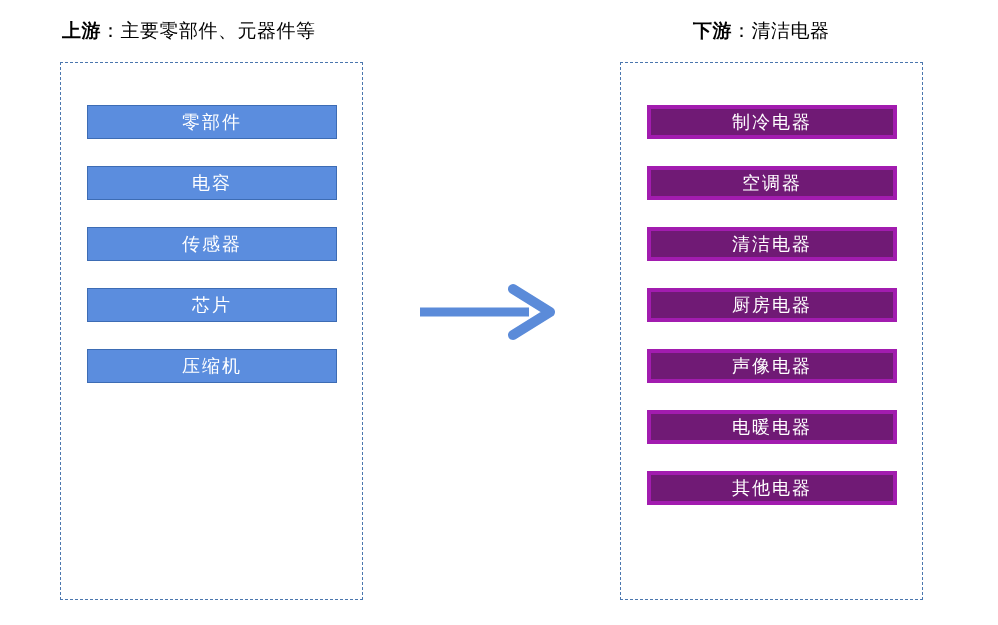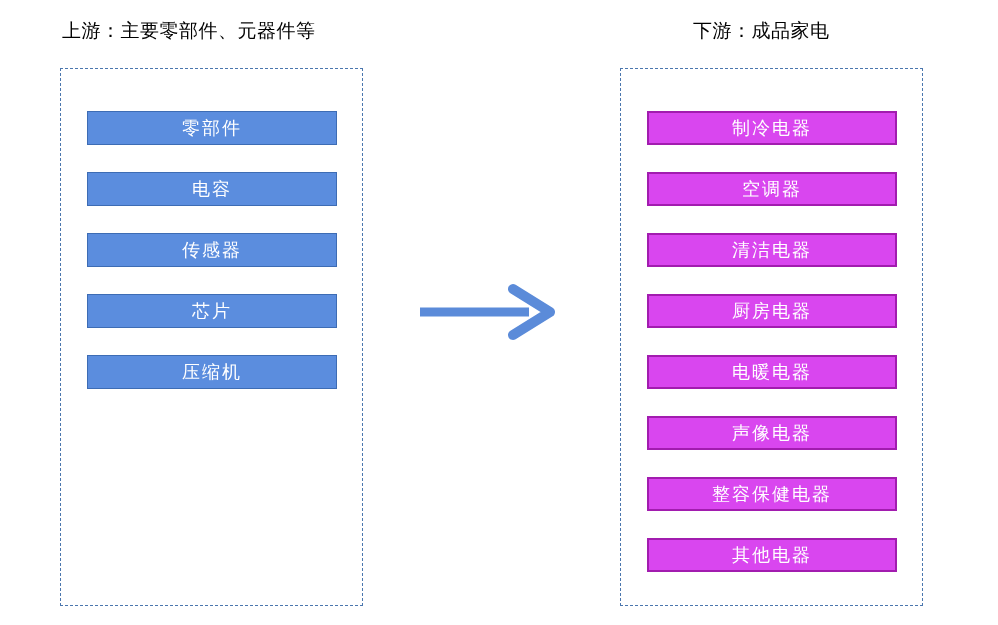--- a/index.html
+++ b/index.html
@@ -16,27 +16,27 @@
     overflow: hidden;
   }
   .title {
     position: absolute;
     top: 18px;
     font-size: 19px;
     color: #000000;
     white-space: nowrap;
     letter-spacing: 0.5px;
   }
-  .title b { font-weight: normal; text-align: right; }
+  .title b { font-weight: bold; text-align: right; }
   .left-title  { left: 62px; }
   .right-title { left: 693px; }
 
   .panel {
     position: absolute;
-    top: 68px;
+    top: 62px;
     width: 303px;
     height: 538px;
     border: 1px dashed #4A76AE;
     box-sizing: border-box;
     display: flex;
     flex-direction: column;
     gap: 27px;
     padding: 42px 0 0 26px;
   }
   .left-panel  { left: 60px; }
@@ -52,62 +52,61 @@
     color: #ffffff;
     font-size: 18px;
     letter-spacing: 2px;
     flex: 0 0 auto;
   }
   .box.up {
     background: #5B8DDE;
     border: 1px solid #3D6CB4;
   }
   .box.down {
-    background: #d946ef;
-    border: 2px solid #a21caf;
+    background: #701a75;
+    border: 4px solid #a21caf;
   }
 
   .arrow {
     position: absolute;
     left: 417px;
     top: 283px;
     width: 138px;
     height: 58px;
   }
 </style>
 </head>
 <body>
 
 <div class="stage">
 
   <div class="title left-title">
     <b>上游</b><span>：主要零部件、元器件等</span>
   </div>
 
   <div class="title right-title">
-    <b>下游</b><span>：成品家电</span>
+    <b>下游</b><span>：清洁电器</span>
   </div>
 
   <div class="panel left-panel">
     <div class="box up">零部件</div>
     <div class="box up">电容</div>
     <div class="box up">传感器</div>
     <div class="box up">芯片</div>
     <div class="box up">压缩机</div>
   </div>
 
   <svg class="arrow" viewBox="0 0 138 58" xmlns="http://www.w3.org/2000/svg">
     <line x1="3" y1="29" x2="112" y2="29" stroke="#5B8BD9" stroke-width="9" stroke-linecap="butt"></line>
     <polyline points="96,6 133,29 96,52" fill="none" stroke="#5B8BD9" stroke-width="10" stroke-linecap="round" stroke-linejoin="round"></polyline>
   </svg>
 
   <div class="panel right-panel">
     <div class="box down">制冷电器</div>
     <div class="box down">空调器</div>
     <div class="box down">清洁电器</div>
     <div class="box down">厨房电器</div>
+    <div class="box down">声像电器</div>
     <div class="box down">电暖电器</div>
-    <div class="box down">声像电器</div>
-    <div class="box down">整容保健电器</div>
     <div class="box down">其他电器</div>
   </div>
 
 </div>
 
 </body></html>

